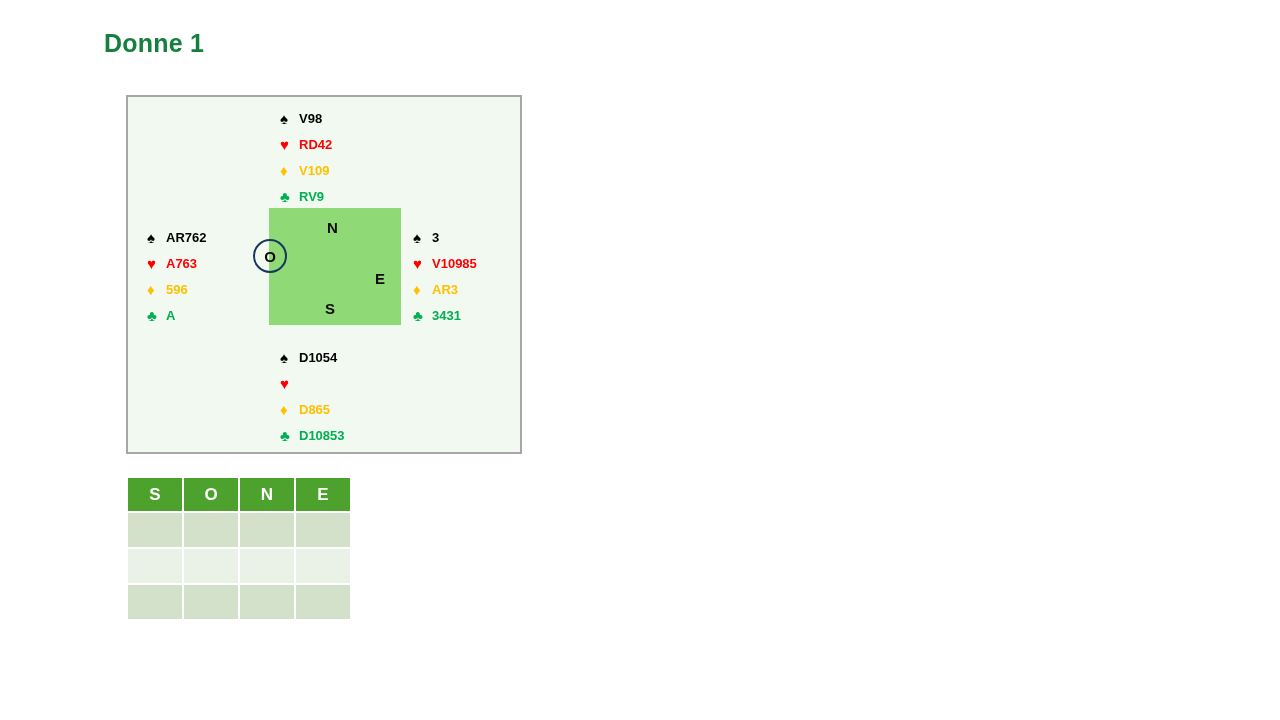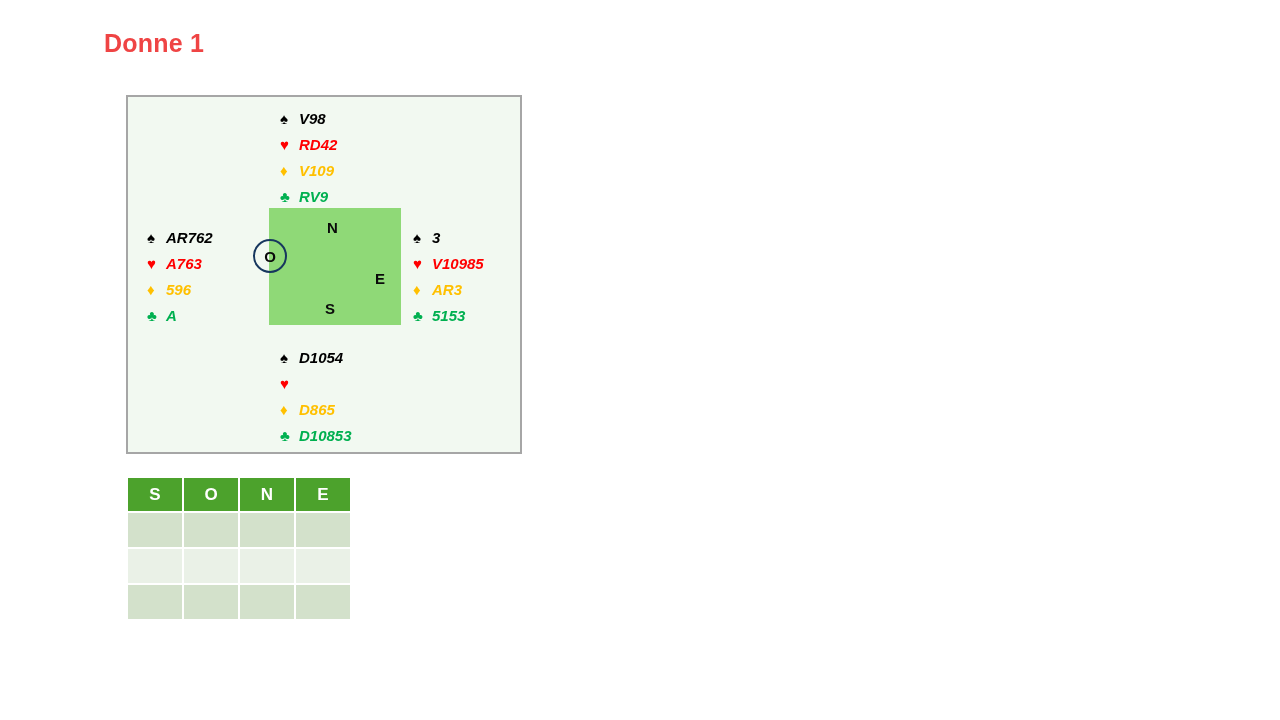--- a/index.html
+++ b/index.html
@@ -16,21 +16,21 @@
     position: relative;
   }
 
   
   #deal-title {
     position: absolute;
     left: 104px;
     top: 29px;
     font-size: 25px;
     font-weight: bold;
-    color: #ef4444;
+    color: #15803d;
     letter-spacing: 0.2px;
     white-space: nowrap;
   }
 
   
   #deal-diagram {
     position: absolute;
     left: 126px;
     top: 95px;
     width: 396px;
@@ -51,25 +51,24 @@
     white-space: nowrap;
   }
   .suit-sym {
     width: 17px;
     font-size: 15px;
     line-height: 1;
     text-align: left;
     flex: 0 0 auto;
   }
   .suit-cards {
-    font-size: 15px;
+    font-size: 13px;
     font-weight: bold;
     line-height: 1;
     padding-left: 2px;
-    font-style: italic;
   }
   .s-spade  { color: #000000; }
   .s-heart  { color: #FF0000; }
   .s-diam   { color: #FFC000; }
   .s-club   { color: #00B050; }
 
   
   #hand-north { left: 152px; top: 8px;  }
   #hand-west  { left: 19px;  top: 127px; }
   #hand-east  { left: 285px; top: 127px; }
@@ -195,21 +194,21 @@
     <div class="suit-row">
       <span class="suit-sym s-heart">♥</span>
       <span class="suit-cards s-heart">V10985</span>
     </div>
     <div class="suit-row">
       <span class="suit-sym s-diam">♦</span>
       <span class="suit-cards s-diam">AR3</span>
     </div>
     <div class="suit-row">
       <span class="suit-sym s-club">♣</span>
-      <span class="suit-cards s-club">5153</span>
+      <span class="suit-cards s-club">3431</span>
     </div>
   </div>
 
   <div class="hand" id="hand-south">
     <div class="suit-row">
       <span class="suit-sym s-spade">♠</span>
       <span class="suit-cards s-spade">D1054</span>
     </div>
     <div class="suit-row">
       <span class="suit-sym s-heart">♥</span>

